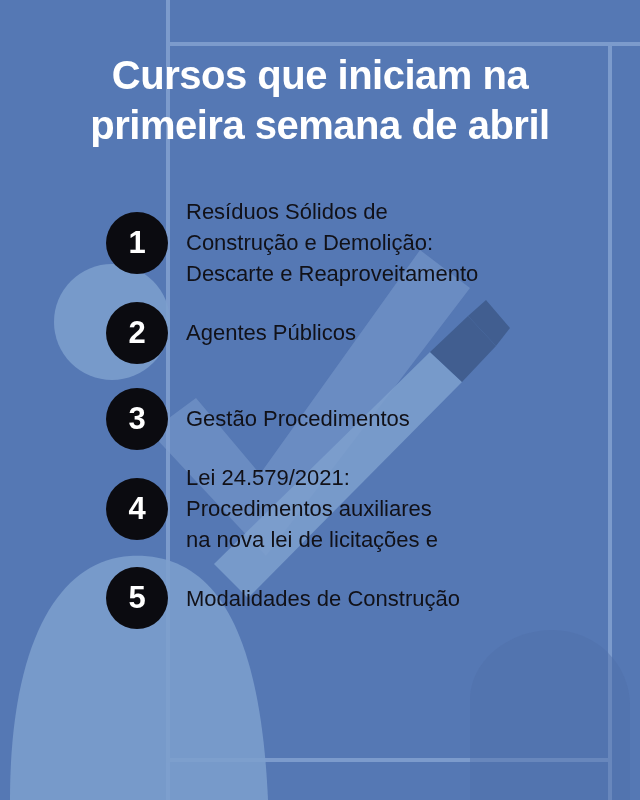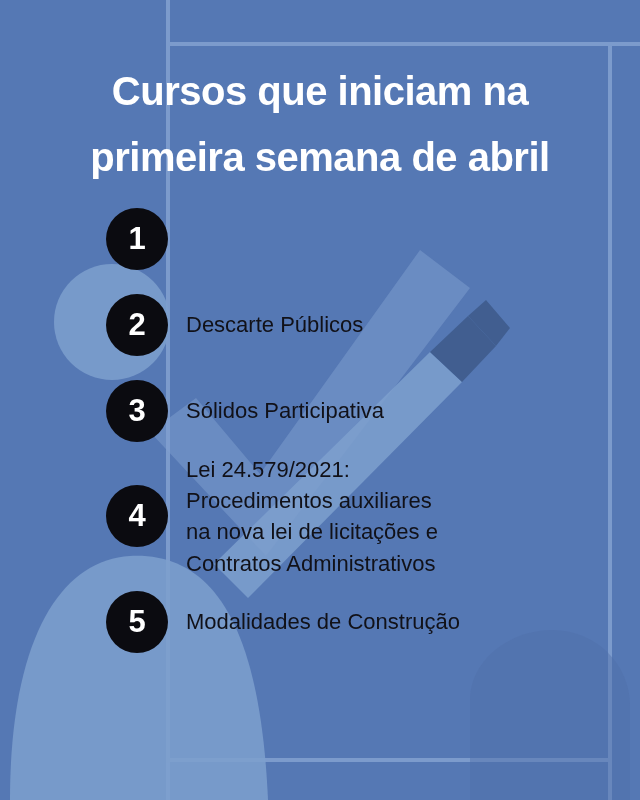--- a/index.html
+++ b/index.html
@@ -41,21 +41,20 @@
     text-align: center;
     z-index: 5;
   }
   .title-line {
     color: #ffffff;
     font-size: 40px;
     font-weight: bold;
     letter-spacing: -0.5px;
     line-height: 1.25;
     white-space: nowrap;
-    margin-top: 16px;
   }
 
   
   .course-list {
     position: absolute;
     top: 196px;
     left: 0;
     width: 640px;
     z-index: 4;
   }
@@ -132,43 +131,47 @@
 
   <div class="title-block">
     <div class="title-line">Cursos que iniciam na</div>
     <div class="title-line">primeira semana de abril</div>
   </div>
 
   <div class="course-list">
 
     <div class="course-item">
       <div class="badge">1</div>
+      <div class="course-text">
+        <span class="line">Resíduos Sólidos de</span>
+        <span class="line">Construção e Demolição:</span>
+        <span class="line">Descarte e Reaproveitamento</span>
+      </div>
     </div>
 
     <div class="course-item">
       <div class="badge">2</div>
       <div class="course-text">
-        <span class="line">Descarte Públicos</span>
+        <span class="line">Agentes Públicos</span>
       </div>
     </div>
 
     <div class="course-item">
       <div class="badge">3</div>
       <div class="course-text">
-        <span class="line">Sólidos Participativa</span>
+        <span class="line">Gestão Procedimentos</span>
       </div>
     </div>
 
     <div class="course-item">
       <div class="badge">4</div>
       <div class="course-text">
         <span class="line">Lei 24.579/2021:</span>
         <span class="line">Procedimentos auxiliares</span>
         <span class="line">na nova lei de licitações e</span>
-        <span class="line">Contratos Administrativos</span>
       </div>
     </div>
 
     <div class="course-item">
       <div class="badge">5</div>
       <div class="course-text">
         <span class="line">Modalidades de Construção</span>
       </div>
     </div>
 

